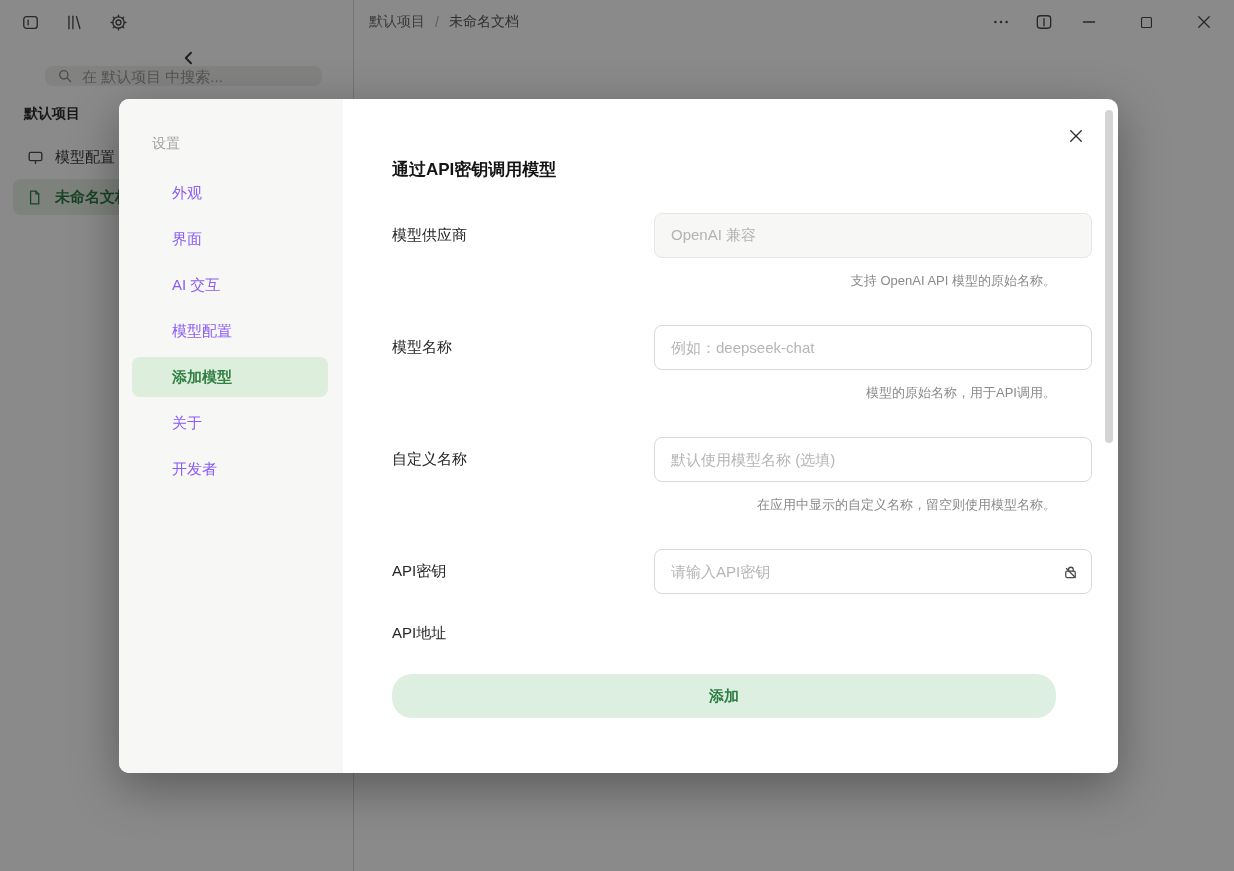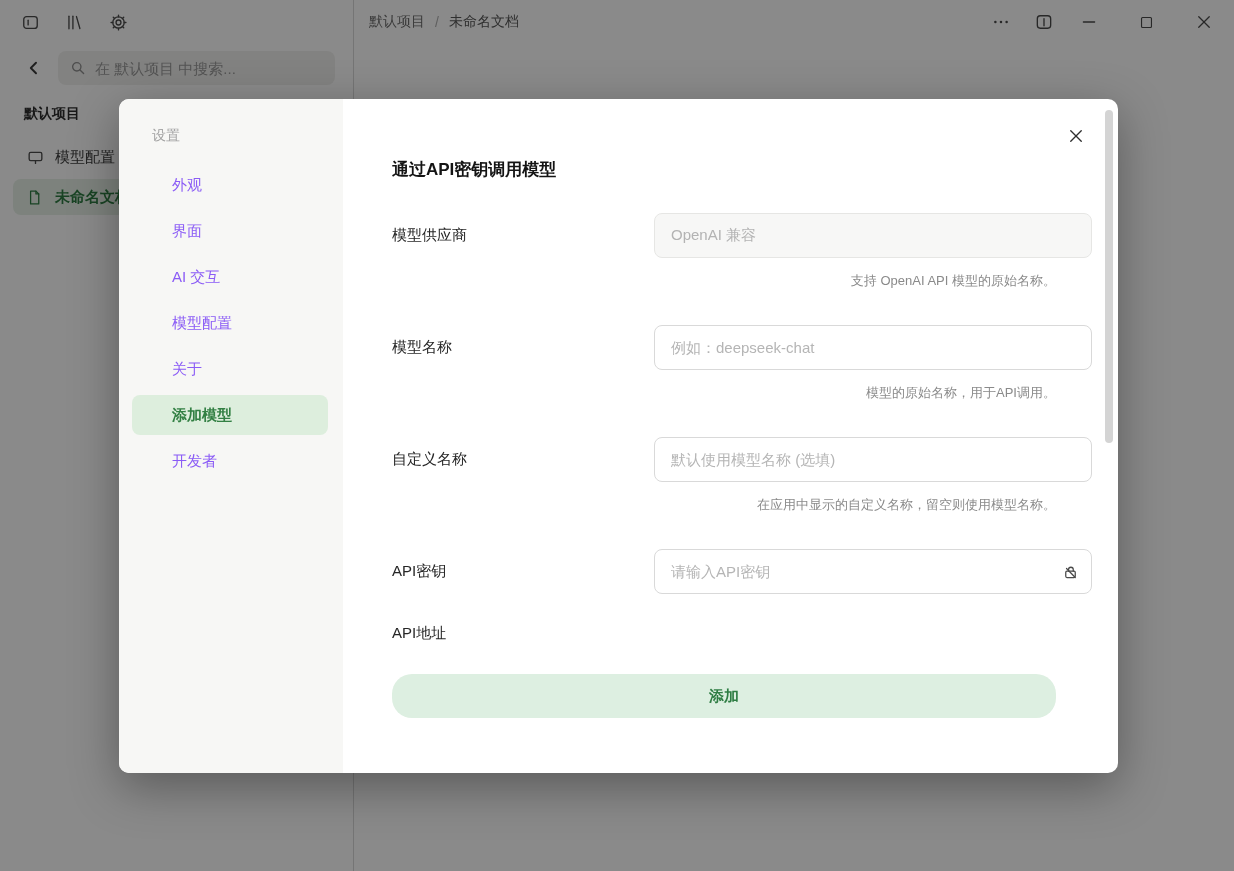--- a/index.html
+++ b/index.html
@@ -9,21 +9,21 @@
 
   
   .base { position:absolute; inset:0; display:flex; }
   .app-sidebar { position:relative; width:353px; height:100%; background:#ffffff; flex:none; }
   .app-main { position:relative; flex:1; height:100%; background:#ffffff; border-left:1px solid #d8d8d8; }
 
   .toolbar { position:absolute; left:20px; top:12px; display:flex; gap:24px; align-items:center; }
   .icon-btn { width:20px; height:20px; display:flex; align-items:center; justify-content:center;
               background:none; border:none; cursor:pointer; color:#4c4c4c; }
 
-  .search-row { position:absolute; left:0; top:50px; width:353px; height:36px; display:flex; align-items:center; }
+  .search-row { position:absolute; left:0; top:50px; width:353px; height:36px; display:flex; align-items:center;flex-direction:column; }
   .back-btn { margin-left:24px; width:20px; height:20px; border:none; background:none; color:#3a3a3a; display:flex; align-items:center; justify-content:center; cursor:pointer; }
   .search-box { margin-left:14px; width:277px; height:34px; background:#f1f1ef; border-radius:8px;
                 display:flex; align-items:center; padding:0 12px; }
   .search-box .mag { flex:none; color:#8f8f8f; margin-right:9px; display:flex; }
   .search-box input { flex:1; border:none; background:transparent; outline:none; font-size:15px; color:#555;
                       font-family:"Liberation Sans","DejaVu Sans",sans-serif; }
   .search-box input::placeholder { color:#9b9b9b; }
 
   .project-header { position:absolute; left:24px; top:105px; font-size:14px; font-weight:700; color:#2d2d2d; }
 
@@ -44,21 +44,21 @@
   .wc-more { width:18px; } .gap-a{width:24px;} .wc-frame { width:20px; } .gap-b{width:26px;}
   .wc-min { width:18px; } .gap-c{width:40px;} .wc-max { width:17px; } .gap-d{width:40px;} .wc-close { width:18px; }
 
   
   .overlay { position:absolute; inset:0; background:rgba(0,0,0,0.46); z-index:10; }
 
   
   .modal { position:absolute; left:119px; top:99px; width:999px; height:674px; z-index:20;
            background:#ffffff; border-radius:10px; box-shadow:0 14px 48px rgba(0,0,0,0.35);
            display:flex; overflow:hidden; }
-  .modal-nav { width:224px; flex:none; background:#f7f7f5; padding:28px 15px 0 13px; }
+  .modal-nav { width:224px; flex:none; background:#f7f7f5; padding:36px 15px 0 13px; }
   .modal-nav .nav-header { font-size:14px; color:#a3a3a3; margin:0 0 20px 20px; }
   .nav-item { height:40px; margin-bottom:6px; display:flex; align-items:center; padding-left:40px;
               font-size:15px; color:#8b5cf6; border-radius:8px; cursor:pointer; }
   .nav-item.selected { background:#ddeedd; color:#338044; font-weight:700; }
 
   .modal-body { position:relative; flex:1; padding:59px 62px 0 49px; }
   .modal-close { position:absolute; top:25px; right:30px; width:24px; height:24px; border:none; background:none;
                  color:#2e2e2e; display:flex; align-items:center; justify-content:center; cursor:pointer; }
   .modal-title { font-size:17px; font-weight:700; color:#141414; margin-bottom:32px; }
 
@@ -212,22 +212,22 @@
   <div class="overlay"></div>
 
   <div class="modal">
 
     <aside class="modal-nav">
       <div class="nav-header">设置</div>
       <div class="nav-item">外观</div>
       <div class="nav-item">界面</div>
       <div class="nav-item">AI 交互</div>
       <div class="nav-item">模型配置</div>
+      <div class="nav-item selected">添加模型</div>
       <div class="nav-item">关于</div>
-      <div class="nav-item selected">添加模型</div>
       <div class="nav-item">开发者</div>
     </aside>
 
     <section class="modal-body">
       <button class="modal-close">
         <svg width="18" height="18" viewBox="0 0 24 24" fill="none" stroke="currentColor" stroke-width="1.8" stroke-linecap="round">
           <line x1="5" y1="5" x2="19" y2="19"></line>
             <line x1="19" y1="5" x2="5" y2="19"></line>
         </svg>
       </button>

